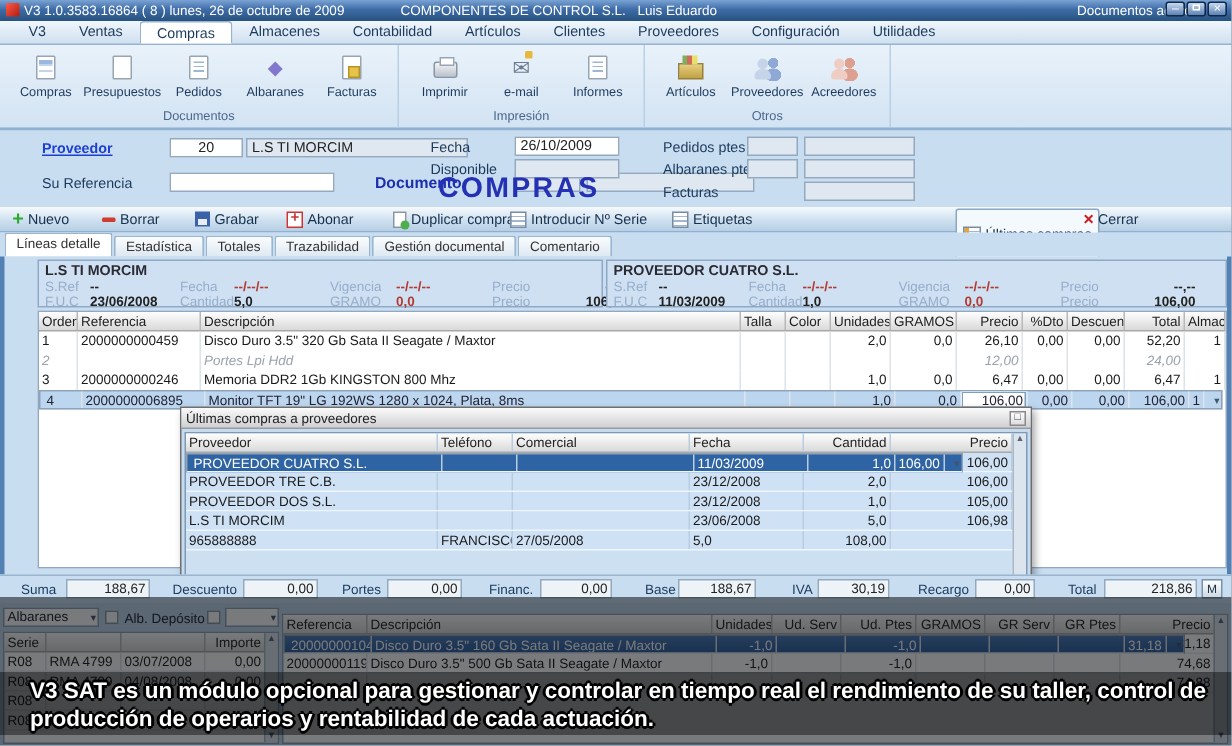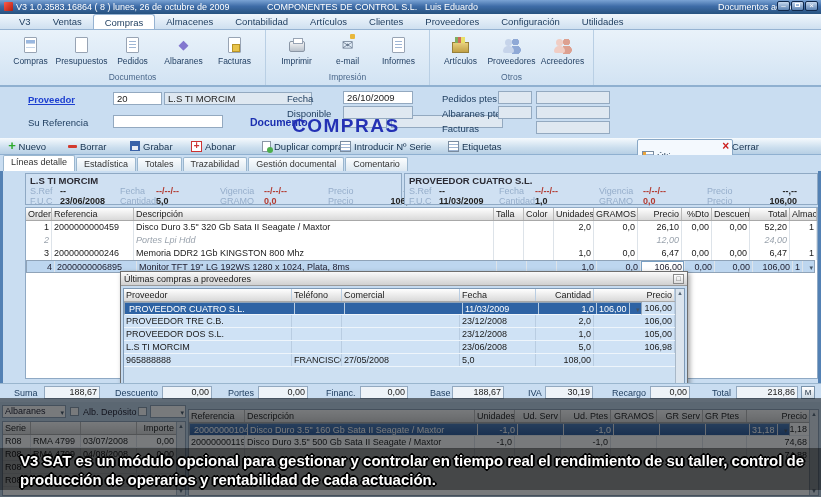--- a/index.html
+++ b/index.html
@@ -40,21 +40,21 @@
 .ri-people::after{content:"";position:absolute;left:0;top:10px;width:11px;height:7px;border-radius:5px 5px 2px 2px;background:var(--pc)}
 .ri-people.pink{--pc:#f0cdc4;--pc2:#dda090}
 .ri-people.mark::before{box-shadow:-1px 7px 0 -1px #b23}
 
 #formarea{position:absolute;left:0;top:87px;width:821px;height:51px;background:#c9ddf1}
 .flabel{position:absolute;font-size:9.5px;color:#1b3a5c;white-space:nowrap}
 .flink{color:#1d3fd0;text-decoration:underline;font-weight:bold}
 .fdoc{color:#1b2fb0;font-weight:bold;font-size:10.5px}
 .fld{position:absolute;height:13px;background:#fff;border:1px solid #93a9c0;font-size:9.5px;line-height:11px;padding:0 3px;color:#222;white-space:nowrap;overflow:hidden}
 .fld.g{background:#dfe8f1}
-.fld.r{text-align:left}
+.fld.r{text-align:center}
 #compras-title{position:absolute;left:292px;top:28px;font-size:19px;font-weight:bold;color:#2431b4;letter-spacing:1.5px}
 
 #actionbar{position:absolute;left:0;top:138px;width:821px;height:17px;background:linear-gradient(#f6fafd,#cbdeee 60%,#b7cfe4);border-bottom:1px solid #8fb0d0}
 .abtn{position:absolute;top:1px;height:14px;display:flex;align-items:center;gap:3px;font-size:9.5px;color:#16324f;white-space:nowrap}
 .abtn.boxed{background:#f4f9fe;border:1px solid #89a8c6;border-radius:2px;padding:16px 4px}
 .ai-plus{color:#2daa2d;font-weight:bold;font-size:13px;line-height:10px}
 .ai-minus{width:9px;height:3px;background:#d23b2f;border-radius:1px}
 .ai-save{width:10px;height:10px;background:#3a62a8;position:relative}
 .ai-save::after{content:"";position:absolute;left:2px;bottom:1px;width:6px;height:4px;background:#e8ecf4}
 .ai-redplus{width:11px;height:11px;background:#fff;border:1px solid #c33;color:#c33;font-weight:bold;font-size:10px;line-height:8px;text-align:center}
@@ -81,21 +81,21 @@
 .dk{color:#222;font-weight:bold}.rd{color:#b33a30;font-weight:bold}
 
 .thead{display:flex;height:13px;background:linear-gradient(#fefefe,#d9d9d9);border-bottom:1px solid #a8a8a8;font-size:9px;color:#222}
 .thead .tc{border-right:1px solid #b8b8b8}
 .trow{display:flex;height:13px;font-size:9px;color:#1a1a1a}
 .tc{overflow:hidden;white-space:nowrap;padding:0 2px;line-height:12px;border-right:1px solid #dde3e9;flex:0 0 auto}
 .trow.ital{color:#9aa3ad;font-style:italic}
 #maintable{position:absolute;left:22px;top:36px;width:793px;height:172px;background:#fff;border:1px solid #8fa9c4}
 #maintable .trow.sel{background:#bdd6ef}
 #maintable .trow.sel .tc:nth-child(8){background:#fff;box-shadow:inset 0 0 0 1px #7aa0c4}
-#maintable .tc:nth-child(1){width:26px;text-align:right}
+#maintable .tc:nth-child(1){width:26px;text-align:left}
 #maintable .tc:nth-child(2){width:82px}
 #maintable .tc:nth-child(3){width:360px}
 #maintable .tc:nth-child(4){width:30px}
 #maintable .tc:nth-child(5){width:30px}
 #maintable .tc:nth-child(6){width:40px;text-align:right}
 #maintable .tc:nth-child(7){width:44px;text-align:right}
 #maintable .tc:nth-child(8){width:44px;text-align:right}
 #maintable .tc:nth-child(9){width:30px;text-align:right}
 #maintable .tc:nth-child(10){width:38px;text-align:right}
 #maintable .tc:nth-child(11){width:40px;text-align:right}
@@ -133,21 +133,21 @@
 #ltable .tc:nth-child(4){flex:1;text-align:right}
 #ltable .trow{border-bottom:1px solid #e8edf2}
 #btable{position:absolute;left:188px;top:7px;right:2px;bottom:1px;background:#fff;border:1px solid #8fa3b8}
 #btable .tc:nth-child(1){width:56px}
 #btable .tc:nth-child(2){width:230px}
 #btable .tc:nth-child(3){width:40px;text-align:right}
 #btable .tc:nth-child(4){width:46px;text-align:right}
 #btable .tc:nth-child(5){width:50px;text-align:right}
 #btable .tc:nth-child(6){width:46px;text-align:right}
 #btable .tc:nth-child(7){width:46px;text-align:right}
-#btable .tc:nth-child(8){width:44px;}
+#btable .tc:nth-child(8){width:44px;text-align:right}
 #btable .tc:nth-child(9){flex:1;text-align:right}
 #btable .trow{border-bottom:1px solid #e8edf2}
 #btable .trow.sel{background:linear-gradient(#4a7ab8,#2e5d9e);color:#fff}
 
 #overlay{position:absolute;left:0;top:398px;width:821px;height:99px;background:rgba(10,12,16,.55)}
 #ovband{position:absolute;left:0;top:50px;width:821px;height:42px;background:rgba(0,0,0,.42)}
 .outl{color:#fff;font-weight:bold;text-shadow:-2px 0 0 #000,2px 0 0 #000,0 -2px 0 #000,0 2px 0 #000,-1px -1px 0 #000,1px 1px 0 #000,-1px 1px 0 #000,1px -1px 0 #000}
 #ovtitle{position:absolute;left:14px;top:1px;font-size:33px;letter-spacing:1px}
 #ovdesc{position:absolute;left:20px;top:53px;width:788px;font-size:15px;line-height:19px}
 </style>

